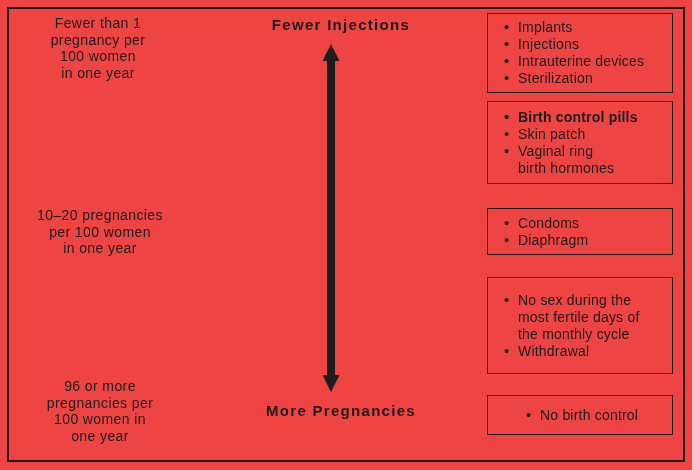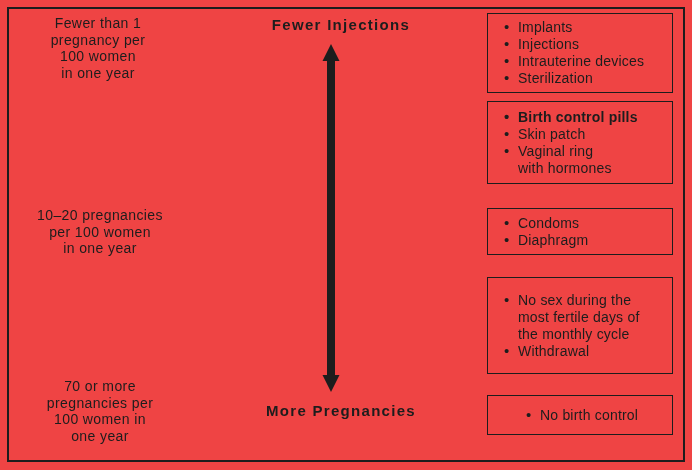--- a/index.html
+++ b/index.html
@@ -90,21 +90,21 @@
     <div>in one year</div>
   </div>
 
   <div class="rate rate-1">
     <div>10–20 pregnancies</div>
     <div>per 100 women</div>
     <div>in one year</div>
   </div>
 
   <div class="rate rate-2">
-    <div>70 or more</div>
+    <div>96 or more</div>
     <div>pregnancies per</div>
     <div>100 women in</div>
     <div>one year</div>
   </div>
 
   <div class="axis-label axis-top">Fewer Injections</div>
 
   <svg class="arrow" width="24" height="348" viewBox="0 0 24 348" aria-hidden="true">
     <polygon fill="#1d1d1d" points="12,0 20.5,17 16,17 16,331 20.5,331 12,348 3.5,331 8,331 8,17 3.5,17"></polygon>
   </svg>
@@ -118,21 +118,21 @@
       <li class="mitem">Intrauterine devices</li>
       <li class="mitem">Sterilization</li>
     </ul>
   </div>
 
   <div class="mbox mbox-1">
     <ul class="mlist">
       <li class="mitem bold">Birth control pills</li>
       <li class="mitem">Skin patch</li>
       <li class="mitem">Vaginal ring
-with hormones</li>
+birth hormones</li>
     </ul>
   </div>
 
   <div class="mbox mbox-2">
     <ul class="mlist">
       <li class="mitem">Condoms</li>
       <li class="mitem">Diaphragm</li>
     </ul>
   </div>
 

